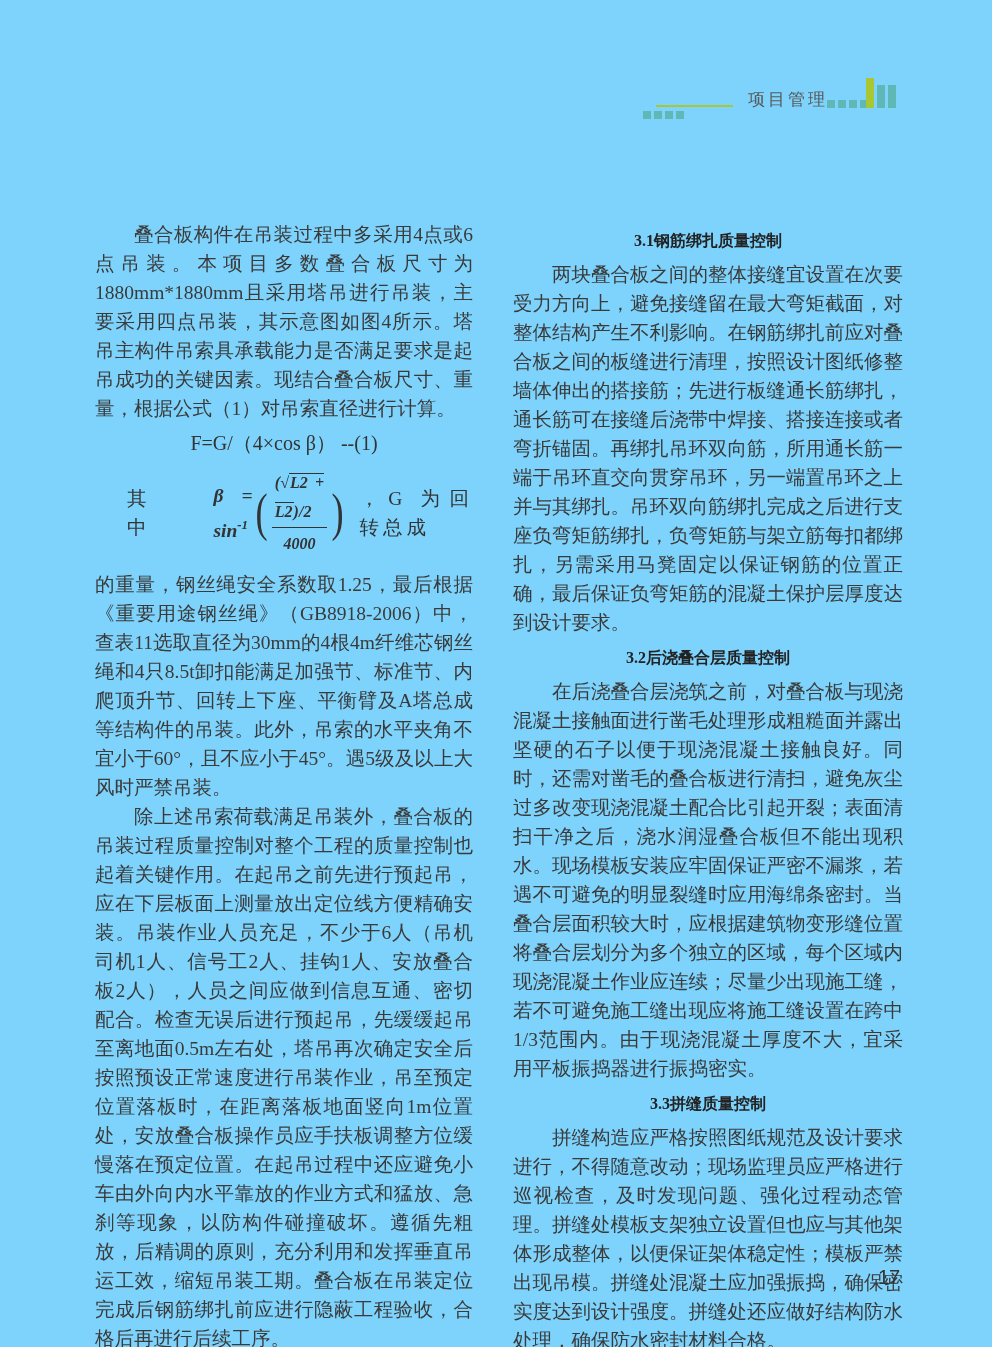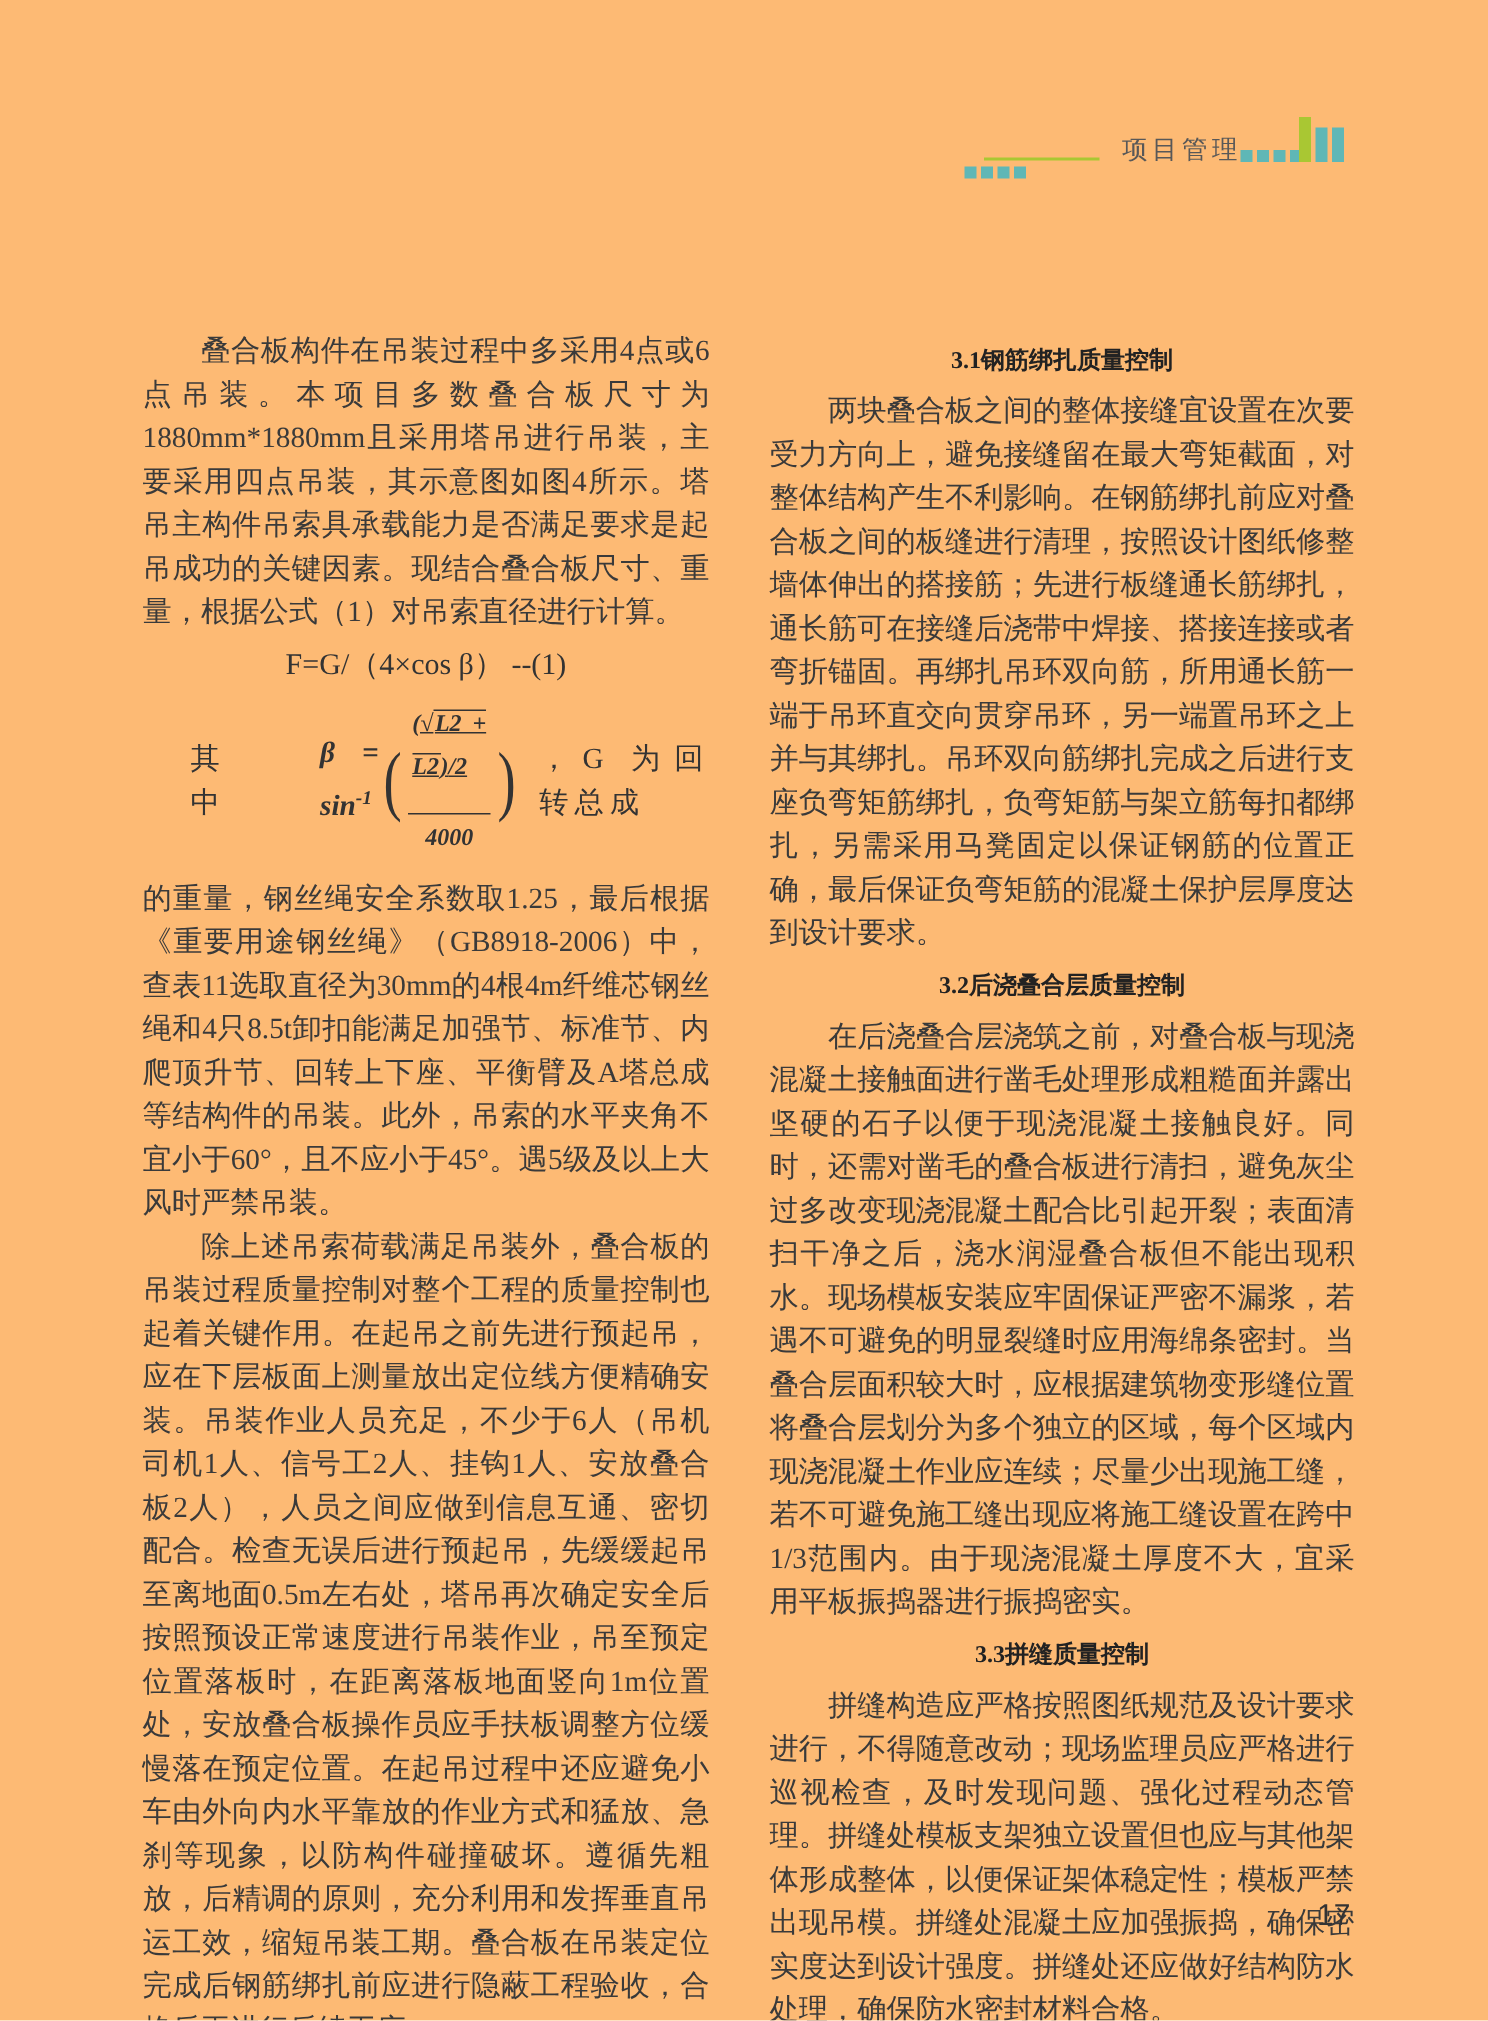--- a/index.html
+++ b/index.html
@@ -1,19 +1,19 @@
 <!DOCTYPE html>
 <html><head>
 <meta charset="utf-8">
 <style>
   html,body{margin:0;padding:0;background:#ffffff;}
   .page{
     position:relative;
     width:992px;height:1347px;
-    background:#fdba74;
+    background:#7dd3fc;
     font-family:"Liberation Serif","DejaVu Serif",serif;
     color:#3a3a3a;
     overflow:hidden;
   }
   
   .hdr-rule{position:absolute;left:656px;top:105px;width:77px;height:2px;background:var(--green);}
   .sq-row{position:absolute;display:flex;gap:3px;}
   .sq-row .sq{width:8px;height:8px;background:var(--teal);}
   .hdr-squares-left{left:643px;top:111px;}
   .hdr-title{
@@ -46,21 +46,21 @@
   .formula2{
     display:flex;align-items:center;gap:13px;
     margin:10px 0 12px 0;padding-left:32px;
     font-size:19.5px;color:#333;text-indent:0;
   }
   .f2-math{display:flex;align-items:center;font-style:italic;font-weight:bold;margin-left:47px;}
   .f2-lhs{font-style:italic;font-weight:bold;}
   .f2-lhs sup{font-size:13px;}
   .bigparen{font-size:52px;font-weight:normal;font-style:normal;line-height:1;transform:scaleX(.7);}
   .frac{display:inline-flex;flex-direction:column;align-items:center;margin:0 2px;font-size:16px;}
-  .frac .num{display:inline-block;border-bottom:1.5px solid #333;padding:0 3px 16px 3px;text-decoration:underline;}
+  .frac .num{display:inline-block;border-bottom:1.5px solid #333;padding:0 3px 1px 3px;}
   .frac .den{padding-top:1px;font-style:italic;}
   .radicand{border-top:1.5px solid #333;padding:0 1px;}
   .f2-suffix{letter-spacing:4px;}
   .page-number{
     position:absolute;left:878px;top:1266px;
     font-family:"Liberation Sans","DejaVu Sans",sans-serif;
     font-size:20px;color:#333;
   }
 </style>
 </head>

